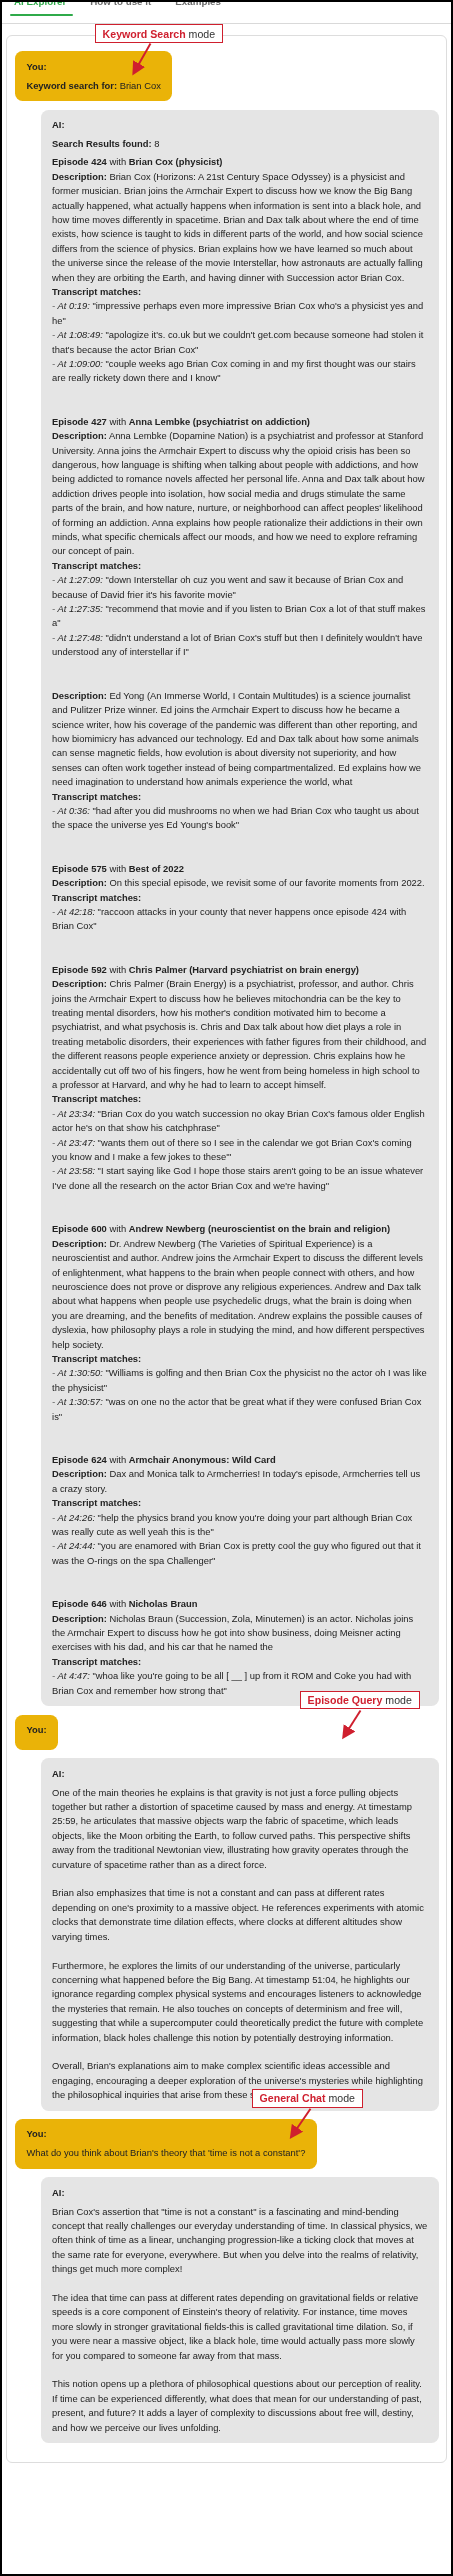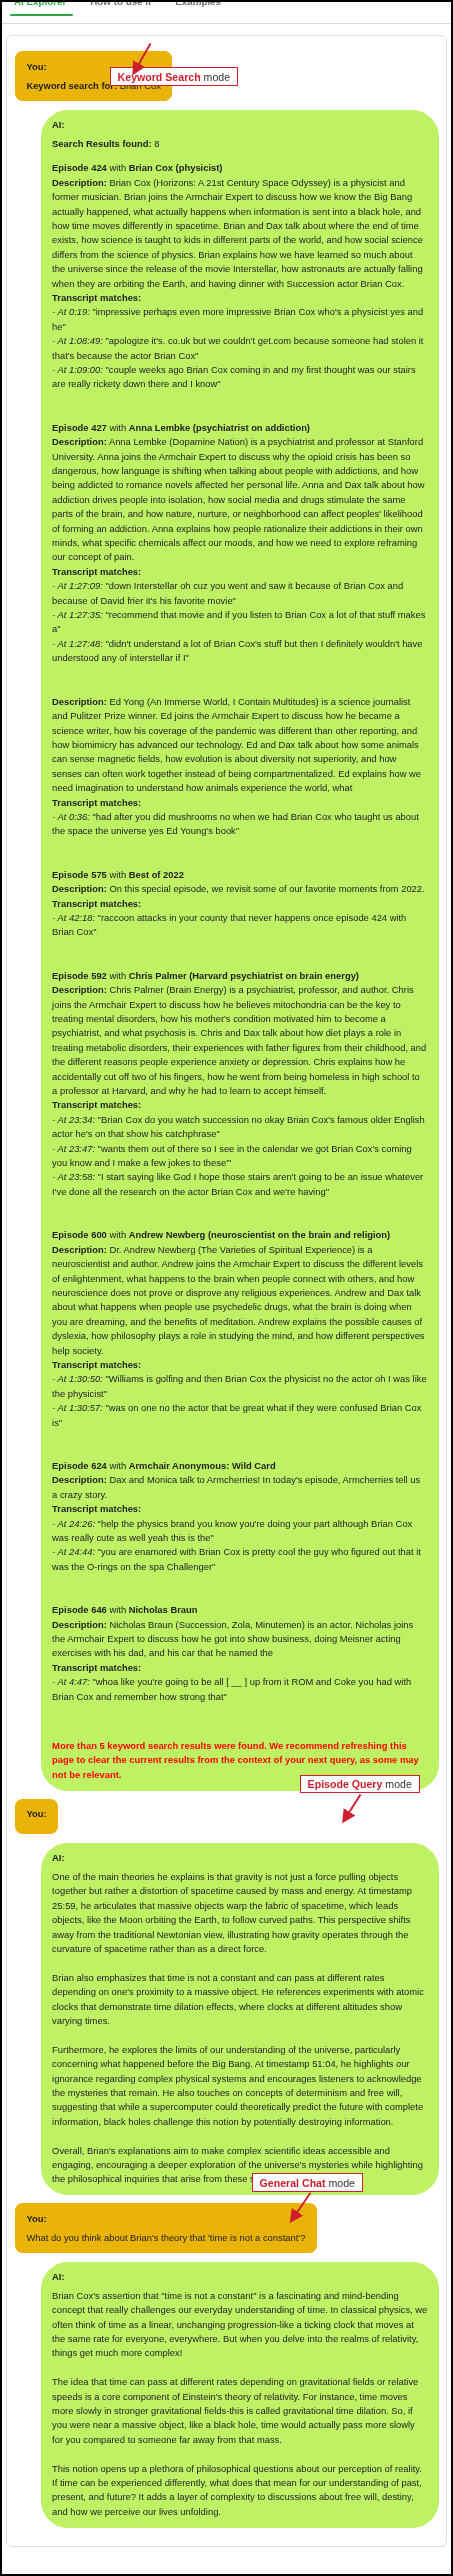--- a/index.html
+++ b/index.html
@@ -16,25 +16,25 @@
   .tab.active{color:#2faa4a;}
   .tab-underline{height:2.3px;width:63px;background:#2faa4a;margin:4.5px 0 0 7.6px;border-radius:1.5px;}
   .divider{height:0.8px;background:#d9d9d9;margin-top:6.8px;}
 
   .card{margin:10.6px 3.8px 0 3.8px;border:0.8px solid #ddd;border-radius:6px;
         background:#fff;padding:7.6px 6px 10.6px 6px;}
 
   .row{position:relative;margin:8.3px 0;}
   .bubble{border-radius:7.6px;padding:8.3px 11.3px;font-size:9.4px;line-height:14.4px;}
   .user .bubble{background:#eab308;display:inline-block;max-width:88%;margin-left:2.3px;}
-  .ai .bubble{background:#bef264;margin-left:28px;margin-right:1.5px;border-radius:27px;}
+  .ai .bubble{background:#e5e5e5;margin-left:28px;margin-right:1.5px;}
   .speaker{font-weight:bold;margin-bottom:4.5px;}
   b{font-weight:bold;}
   .episode{margin-top:29px;}
-  .episode:first-child{margin-top:10px;}
+  .episode:first-child{margin-top:4px;}
   .warning{color:#ff0000;font-weight:bold;margin-top:35px;}
   .para{margin:0 0 14.4px 0;}
   .para:last-child{margin-bottom:0;}
 
   
   .callout{position:absolute;background:#fff;border:1.5px solid #cf1f2e;
            padding:2.3px 6.8px;font-size:10.6px;white-space:nowrap;z-index:5;color:#333;}
   .callout .hl{color:#cf1f2e;font-weight:bold;}
   .arrow{position:absolute;z-index:6;pointer-events:none;}
 </style>
@@ -47,21 +47,21 @@
     <span class="tab">How to use it</span>
     <span class="tab">Examples</span>
   </div>
 </div>
 <div class="tab-underline"></div>
 <div class="divider"></div>
 
 <div class="card">
 
   <div class="row user">
-    <div class="callout" style="left:97px;top:-27px;margin-top:43px;">
+    <div class="callout" style="left:82px;top:-27px;">
       <span class="hl">Keyword Search</span><span> mode</span>
     </div>
     <svg class="arrow" style="left:112px;top:-9.8px;" width="30" height="36" viewBox="0 0 40 48">
       <defs>
           <marker id="m1" markerWidth="7" markerHeight="7" refX="4.5" refY="3.5" orient="auto">
             <path d="M0,0 L7,3.5 L0,7 z" fill="#cf1f2e"></path>
           </marker>
         </defs>
       <line x1="34" y1="2" x2="13" y2="39" stroke="#cf1f2e" stroke-width="2.6" marker-end="url(#m1)"></line>
     </svg>
@@ -125,21 +125,20 @@
             <div><i>- At 24:26:</i> "help the physics brand you know you're doing your part although Brian Cox was really cute as well yeah this is the"</div>
             <div><i>- At 24:44:</i> "you are enamored with Brian Cox is pretty cool the guy who figured out that it was the O-rings on the spa Challenger"</div>
           </div>
           <div class="episode">
             <div><b>Episode 646</b> with <b>Nicholas Braun</b></div>
             <div><b>Description:</b> Nicholas Braun (Succession, Zola, Minutemen) is an actor. Nicholas joins the Armchair Expert to discuss how he got into show business, doing Meisner acting exercises with his dad, and his car that he named the</div>
             <div><b>Transcript matches:</b></div>
             <div><i>- At 4:47:</i> "whoa like you're going to be all [ __ ] up from it ROM and Coke you had with Brian Cox and remember how strong that"</div>
           </div>
         </div>
-      <div class="warning">More than 5 keyword search results were found. We recommend refreshing this page to clear the current results from the context of your next query, as some may not be relevant.</div>
     </div>
   </div>
 
   <div class="row user">
     <div class="callout" style="left:287px;top:-24px;">
       <span class="hl">Episode Query</span><span> mode</span>
     </div>
     <svg class="arrow" style="left:322px;top:-6px;" width="30" height="33" viewBox="0 0 40 44">
       <defs>
           <marker id="m2" markerWidth="7" markerHeight="7" refX="4.5" refY="3.5" orient="auto">

